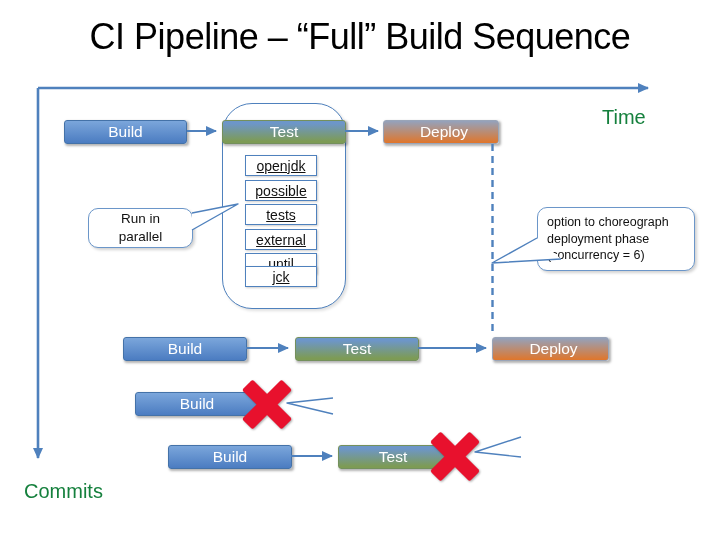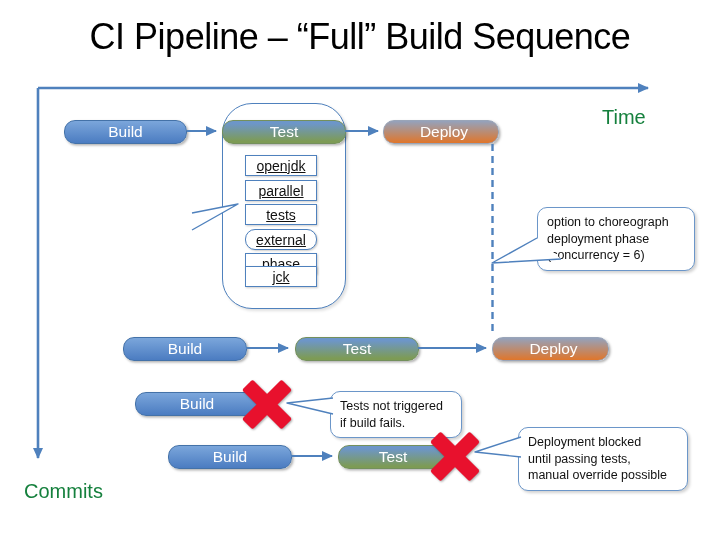--- a/index.html
+++ b/index.html
@@ -6,21 +6,21 @@
   .slide {
     position:relative; width:720px; height:540px; background:#ffffff;
     font-family:"Liberation Sans", sans-serif; overflow:hidden;
   }
   .title {
     position:absolute; top:16px; left:0; width:100%; text-align:center;
     font-size:36px; color:#000; letter-spacing:-0.5px;
   }
   .axis-label { position:absolute; font-size:20px; color:#15803d; }
   .box {
-    position:absolute; height:22px; border-radius:11px;
+    position:absolute; height:22px; border-radius:3px;
     display:flex; align-items:center; justify-content:center;
     color:#fff; font-size:15.5px; z-index:2;
     box-shadow:1.5px 1.5px 2.5px rgba(0,0,0,0.30);
   }
   .build  { background:linear-gradient(#7ba6db,#4b7cc1); border:1px solid #4472a8; }
   .test   { background:linear-gradient(#6d96c8 12%, #7d9b55 92%); border:1px solid #74905c; }
   .deploy { background:linear-gradient(#94a2bc,#e0762b); border:1px solid #9aa5b8;padding-left:6px; }
   .test-group {
     position:absolute; left:222px; top:103px; width:122px; height:204px;
     background:#fff; border:1.5px solid #4f81bd; border-radius:30px;
@@ -60,46 +60,42 @@
 
   <div class="title">CI Pipeline – “Full” Build Sequence</div>
 
   <div class="axis-label" style="left:602px; top:106px;">Time</div>
   <div class="axis-label" style="left:12px; top:480px;margin-left:12px;">Commits</div>
 
   <div class="box build" style="left:64px; top:120px; width:121px;">Build</div>
   <div class="test-group"></div>
   <div class="box test" style="left:222px; top:120px; width:122px;">Test</div>
   <div class="suite" style="top:155px;">openjdk</div>
-  <div class="suite" style="top:180px;">parallel</div>
+  <div class="suite" style="top:180px;">possible</div>
   <div class="suite" style="top:204px;">tests</div>
-  <div class="suite" style="top:229px;border-radius:10px;">external</div>
-  <div class="suite" style="top:253px;">phase</div>
+  <div class="suite" style="top:229px;">external</div>
+  <div class="suite" style="top:253px;">until</div>
   <div class="suite" style="top:266px;">jck</div>
   <div class="box deploy" style="left:383px; top:120px; width:108px;">Deploy</div>
 
   <div class="box build" style="left:123px; top:337px; width:122px;">Build</div>
   <div class="box test" style="left:295px; top:337px; width:122px;">Test</div>
   <div class="box deploy" style="left:492px; top:337px; width:109px;">Deploy</div>
 
   <div class="box build" style="left:135px; top:392px; width:122px;">Build</div>
   <div class="fail-x" style="left:244px; top:381px;"></div>
 
   <div class="box build" style="left:168px; top:445px; width:122px;">Build</div>
   <div class="box test" style="left:338px; top:445px; width:108px;">Test</div>
   <div class="fail-x" style="left:432px; top:433px;"></div>
 
+  <div class="callout co-parallel" style="left:88px; top:208px; width:105px; height:40px; box-sizing:border-box;">Run in parallel</div>
   <div class="callout" style="left:537px; top:207px; width:138px;">option to choreograph
 deployment phase
 (concurrency = 6)</div>
-  <div class="callout" style="left:330px; top:391px; width:112px;">Tests not triggered
-if build fails.</div>
-  <div class="callout" style="left:518px; top:427px; width:150px;">Deployment blocked
-until passing tests,
-manual override possible</div>
 
   <svg class="overlay" width="720" height="540" viewBox="0 0 720 540">
     <defs>
       <marker id="ah" markerUnits="userSpaceOnUse" markerWidth="11" markerHeight="10" refX="10" refY="5" orient="auto">
         <path d="M0,0 L11,5 L0,10 z" fill="#4f81bd"></path>
       </marker>
     </defs>
 
     <path d="M38,88 H648" stroke="#4f81bd" stroke-width="2.6" fill="none" marker-end="url(#ah)"></path>
     <path d="M38,88 V458" stroke="#4f81bd" stroke-width="2.6" fill="none" marker-end="url(#ah)"></path>

